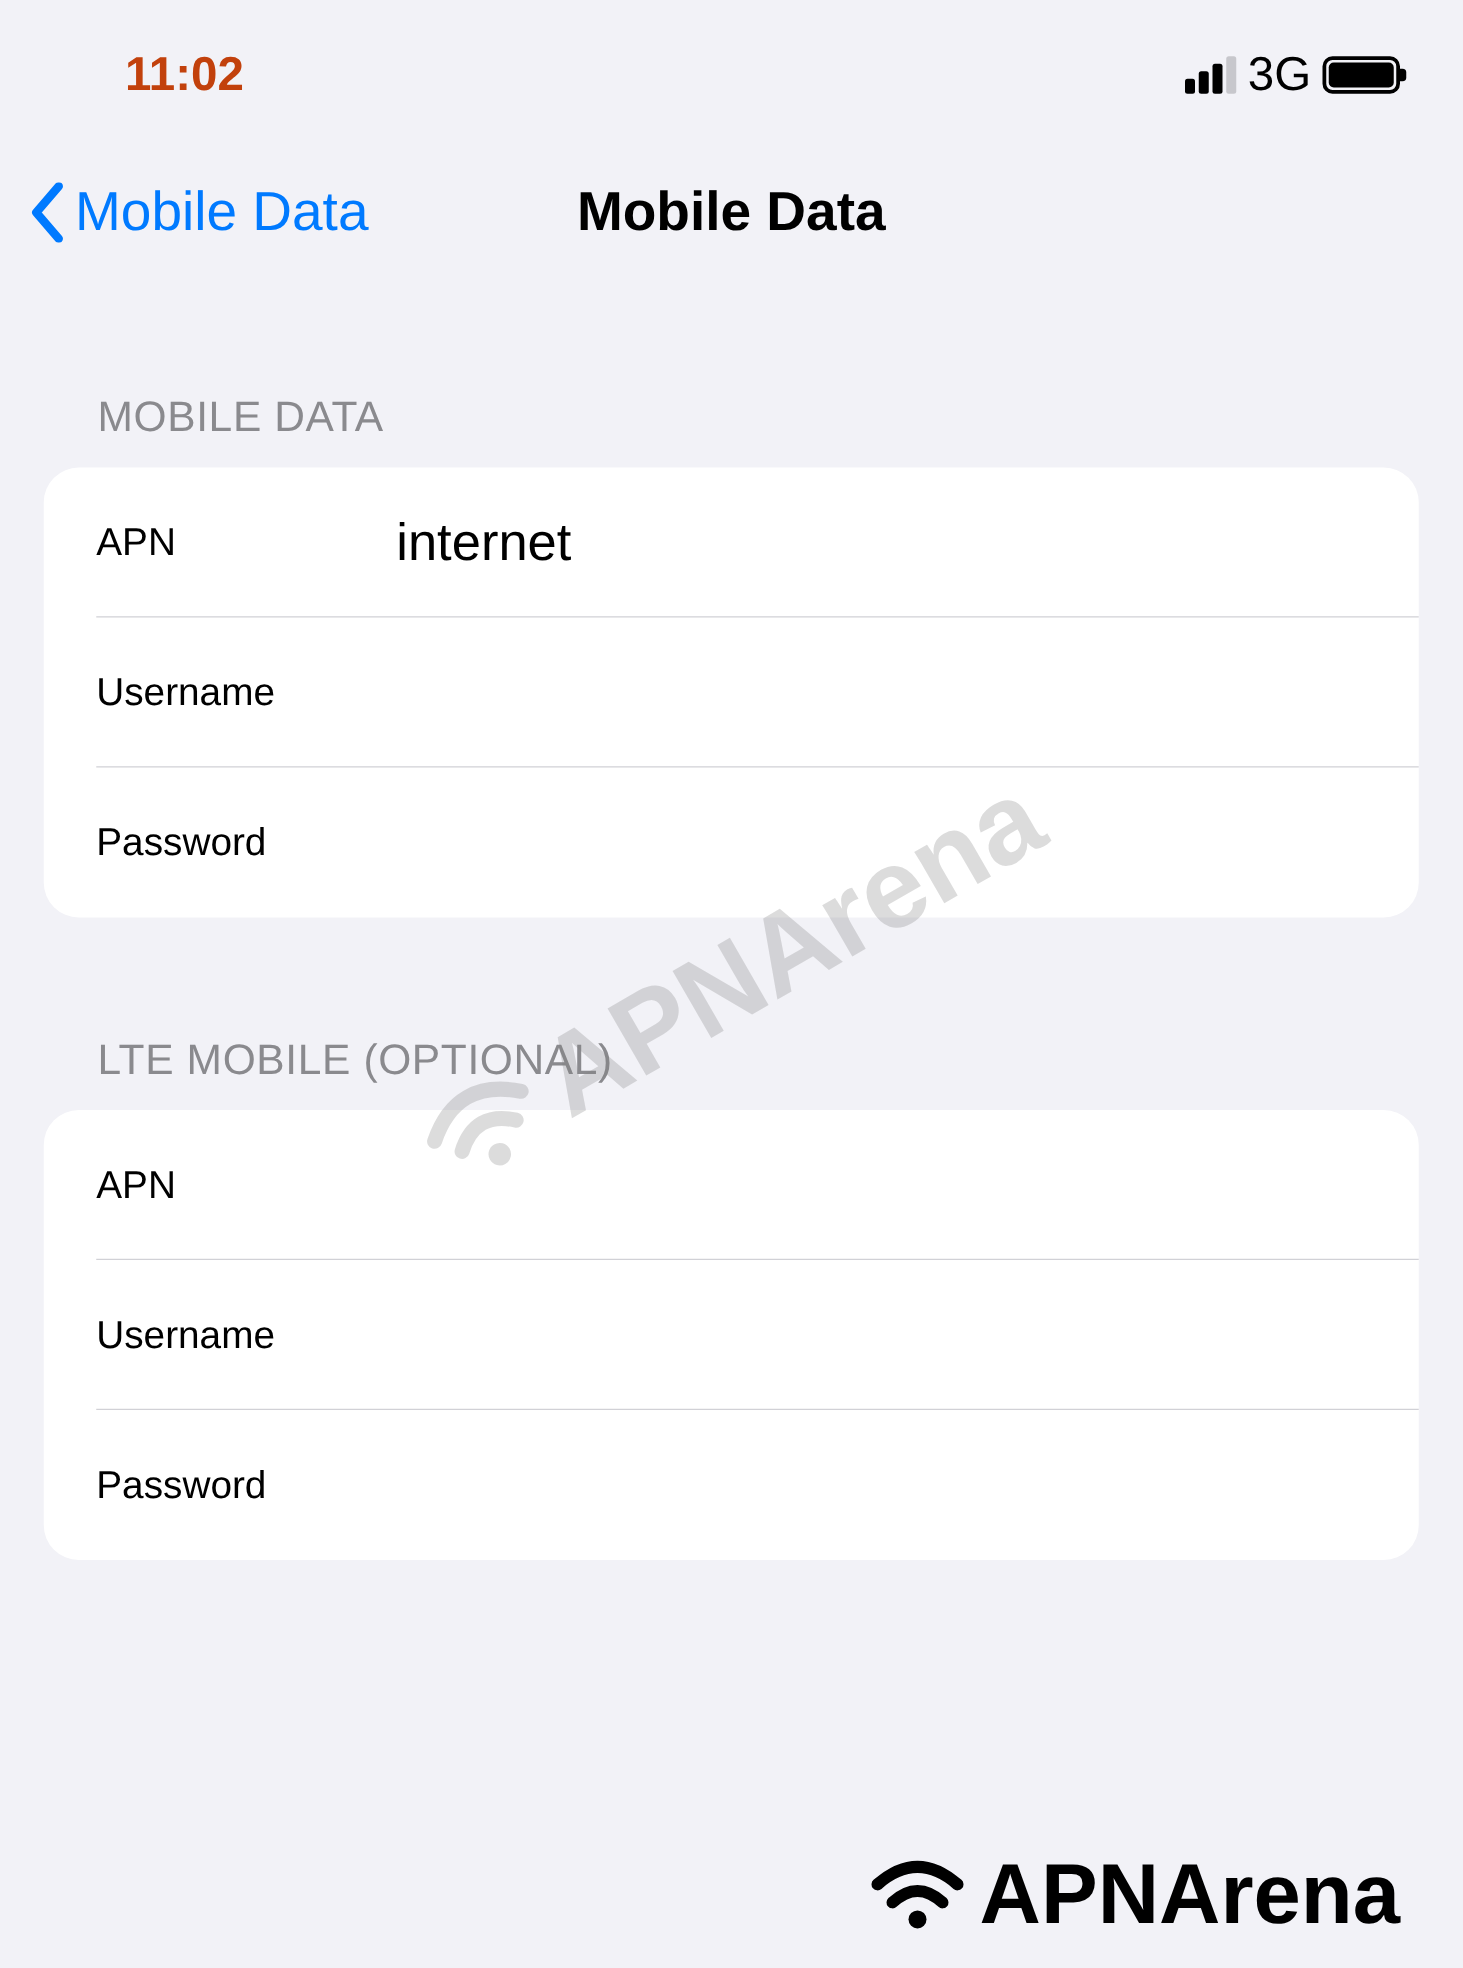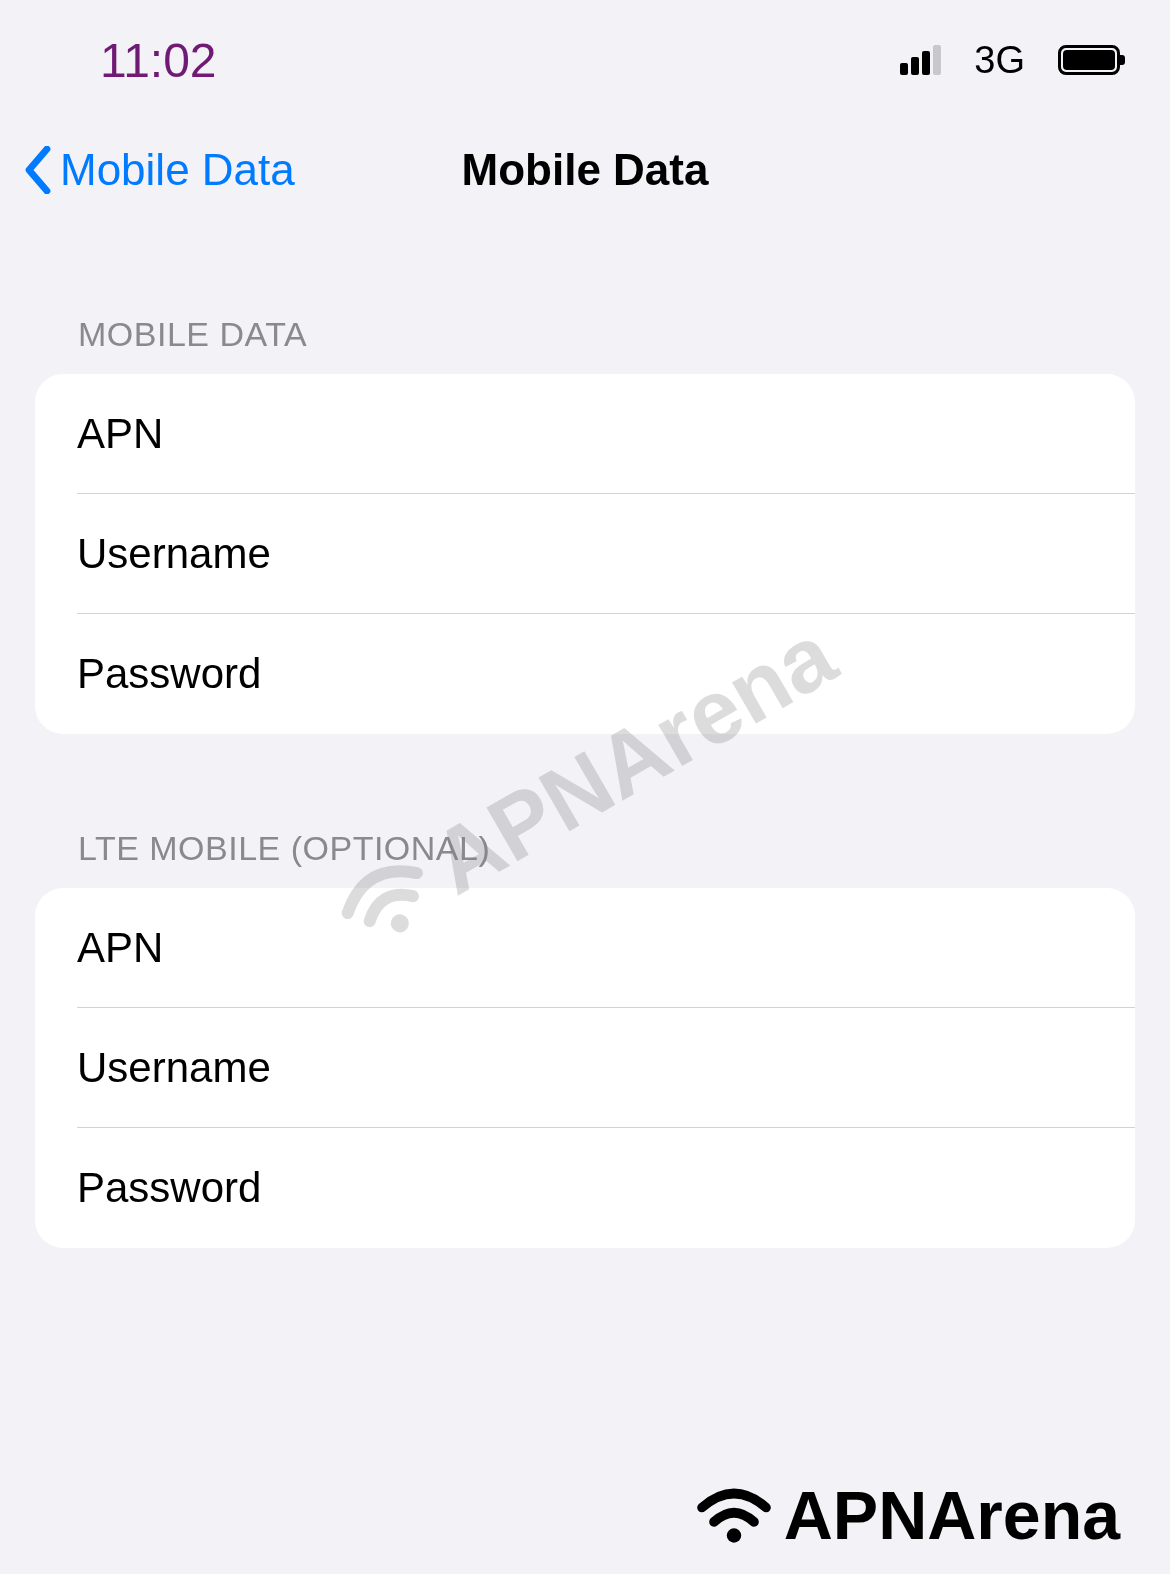--- a/index.html
+++ b/index.html
@@ -17,28 +17,28 @@
       overflow: hidden;
     }
     .status-bar {
       height: 120px;
       display: flex;
       justify-content: space-between;
       align-items: center;
       padding: 0 50px 0 100px;
     }
     .status-time {
-      font-size: 48px;
-      font-weight: 400;
-      color: #701a75;
+      font-size: 38px;
+      font-weight: 700;
+      color: #c2410c;
     }
     .status-right {
       display: flex;
       align-items: center;
-      gap: 28px;
+      gap: 4px;
     }
     .signal-bars {
       display: flex;
       align-items: flex-end;
       gap: 3px;
       height: 30px;
     }
     .signal-bar {
       width: 8px;
       background: #000;
@@ -132,21 +132,21 @@
     .settings-row:not(:last-child)::after {
       content: "";
       position: absolute;
       bottom: 0;
       left: 42px;
       right: 0;
       height: 1px;
       background: #d1d1d6;
     }
     .row-label {
-      font-size: 42px;
+      font-size: 31px;
       color: #000;
       font-weight: 400;
       width: 240px;
       flex-shrink: 0;
     }
     .row-input {
       flex: 1;
       font-size: 42px;
       color: #000;
       border: none;
@@ -212,20 +212,21 @@
     </svg>
     <span class="back-text">Mobile Data</span>
   </div>
   <div class="nav-title">Mobile Data</div>
 </div>
 
 <div class="section-header">MOBILE DATA</div>
 <div class="settings-group">
   <div class="settings-row">
     <div class="row-label">APN</div>
+    <input class="row-input" type="text" value="internet" style="">
   </div>
   <div class="settings-row">
     <div class="row-label">Username</div>
     <input class="row-input" type="text" value="" style="">
   </div>
   <div class="settings-row">
     <div class="row-label">Password</div>
     <input class="row-input" type="text" value="" style="">
   </div>
 </div>

